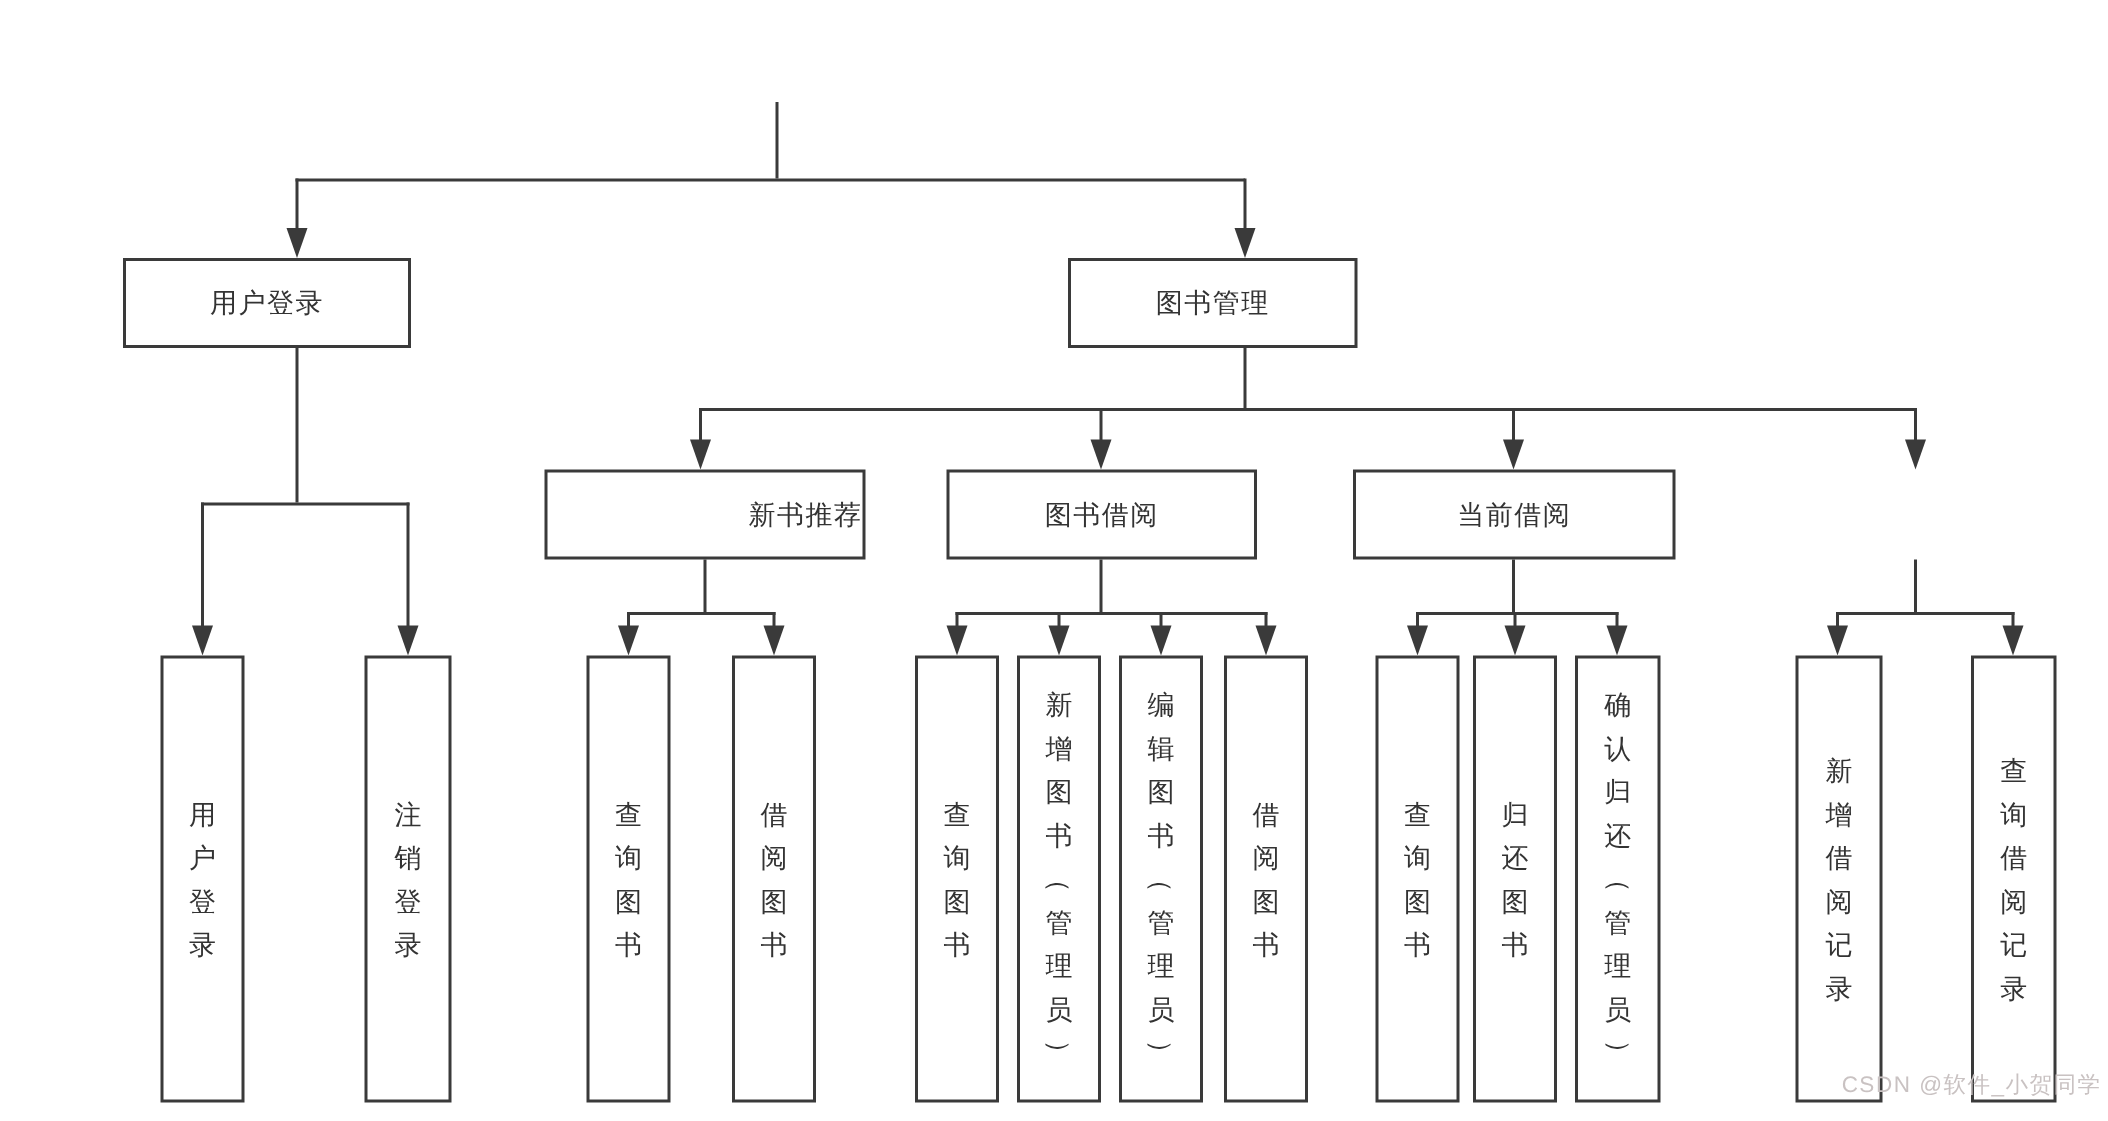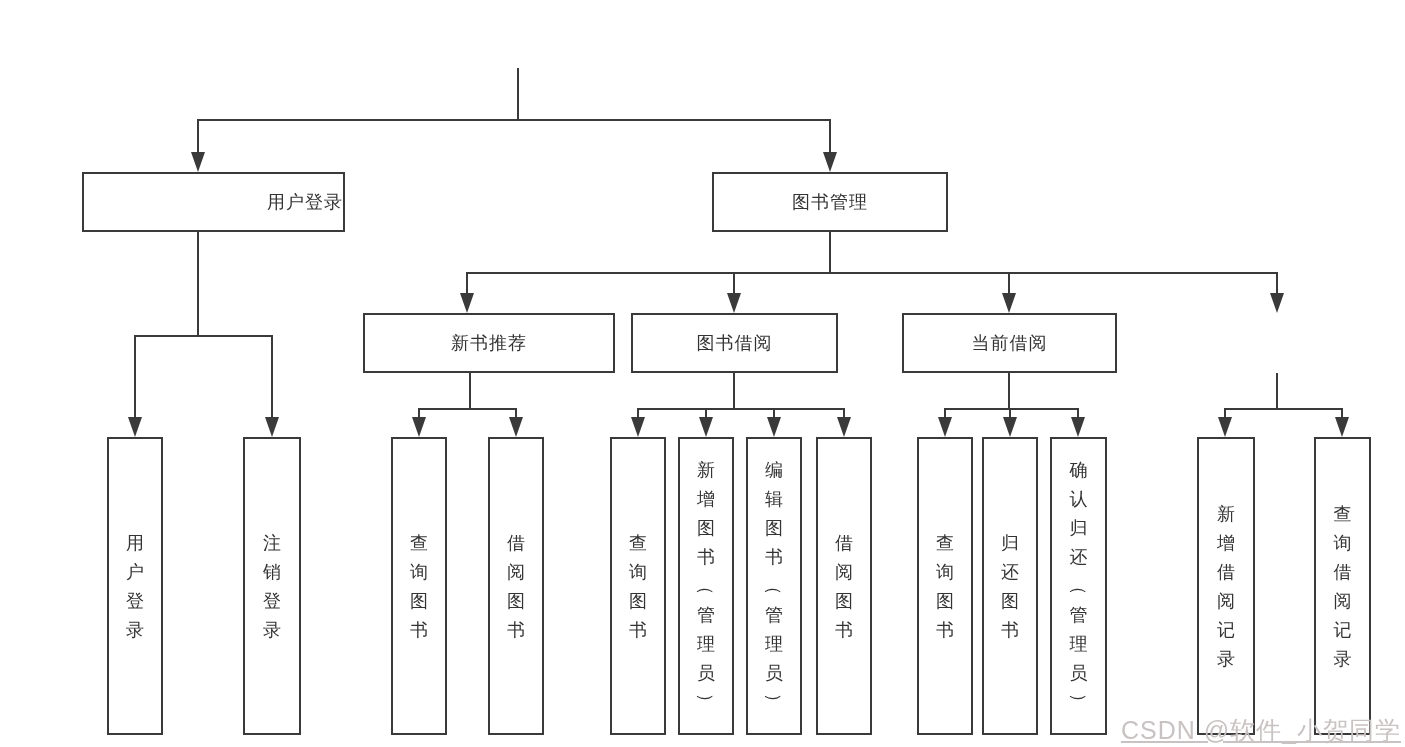--- a/index.html
+++ b/index.html
@@ -54,44 +54,43 @@
     position: absolute;
     width: 0; height: 0;
     border-left: 7px solid transparent;
     border-right: 7px solid transparent;
     border-top: 20px solid var(--line);
   }
   .watermark {
     position: absolute;
     top: 714px;
     right: 4px;
-    font-size: 25px;
+    font-size: 15px;
     letter-spacing: 1px;
     color: var(--wm);
     white-space: nowrap;
-    text-decoration: underline;
   }
 </style>
 </head>
 <body>
 
 <div class="canvas">
 
 
   <div class="vl" style="left:517px; top:68px; height:51px;"></div>
   <div class="hl" style="left:197px; top:119px; width:633px;"></div>
   <div class="vl" style="left:197px; top:119px; height:35px;"></div>
   <div class="arrow" style="left:191px; top:152px;"></div>
   <div class="vl" style="left:829px; top:119px; height:35px;"></div>
   <div class="arrow" style="left:823px; top:152px;"></div>
 
-  <div class="hnode" style="left:82px; top:172px; width:263px; height:60px;justify-content:flex-end;">
+  <div class="hnode" style="left:82px; top:172px; width:192px; height:60px;">
     <span>用户登录</span>
   </div>
-  <div class="hnode" style="left:712px; top:172px; width:236px; height:60px;">
+  <div class="hnode" style="left:712px; top:172px; width:193px; height:60px;">
     <span>图书管理</span>
   </div>
 
   <div class="vl" style="left:197px; top:232px; height:103px;"></div>
   <div class="hl" style="left:134px; top:335px; width:139px;"></div>
   <div class="vl" style="left:134px; top:335px; height:84px;"></div>
   <div class="arrow" style="left:128px; top:417px;"></div>
   <div class="vl" style="left:271px; top:335px; height:84px;"></div>
   <div class="arrow" style="left:265px; top:417px;"></div>
 
@@ -99,21 +98,21 @@
   <div class="hl" style="left:466px; top:272px; width:812px;"></div>
   <div class="vl" style="left:466px; top:272px; height:23px;"></div>
   <div class="arrow" style="left:460px; top:293px;"></div>
   <div class="vl" style="left:733px; top:272px; height:23px;"></div>
   <div class="arrow" style="left:727px; top:293px;"></div>
   <div class="vl" style="left:1008px; top:272px; height:23px;"></div>
   <div class="arrow" style="left:1002px; top:293px;"></div>
   <div class="vl" style="left:1276px; top:272px; height:23px;"></div>
   <div class="arrow" style="left:1270px; top:293px;"></div>
 
-  <div class="hnode" style="left:363px; top:313px; width:252px; height:60px;">
+  <div class="hnode" style="left:363px; top:313px; width:214px; height:60px;justify-content:flex-end;">
     <span>新书推荐</span>
   </div>
   <div class="hnode" style="left:902px; top:313px; width:215px; height:60px;">
     <span>当前借阅</span>
   </div>
   <div class="hnode" style="left:631px; top:313px; width:207px; height:60px;">
     <span>图书借阅</span>
   </div>
 
   <div class="vl" style="left:469px; top:373px; height:35px;"></div>

